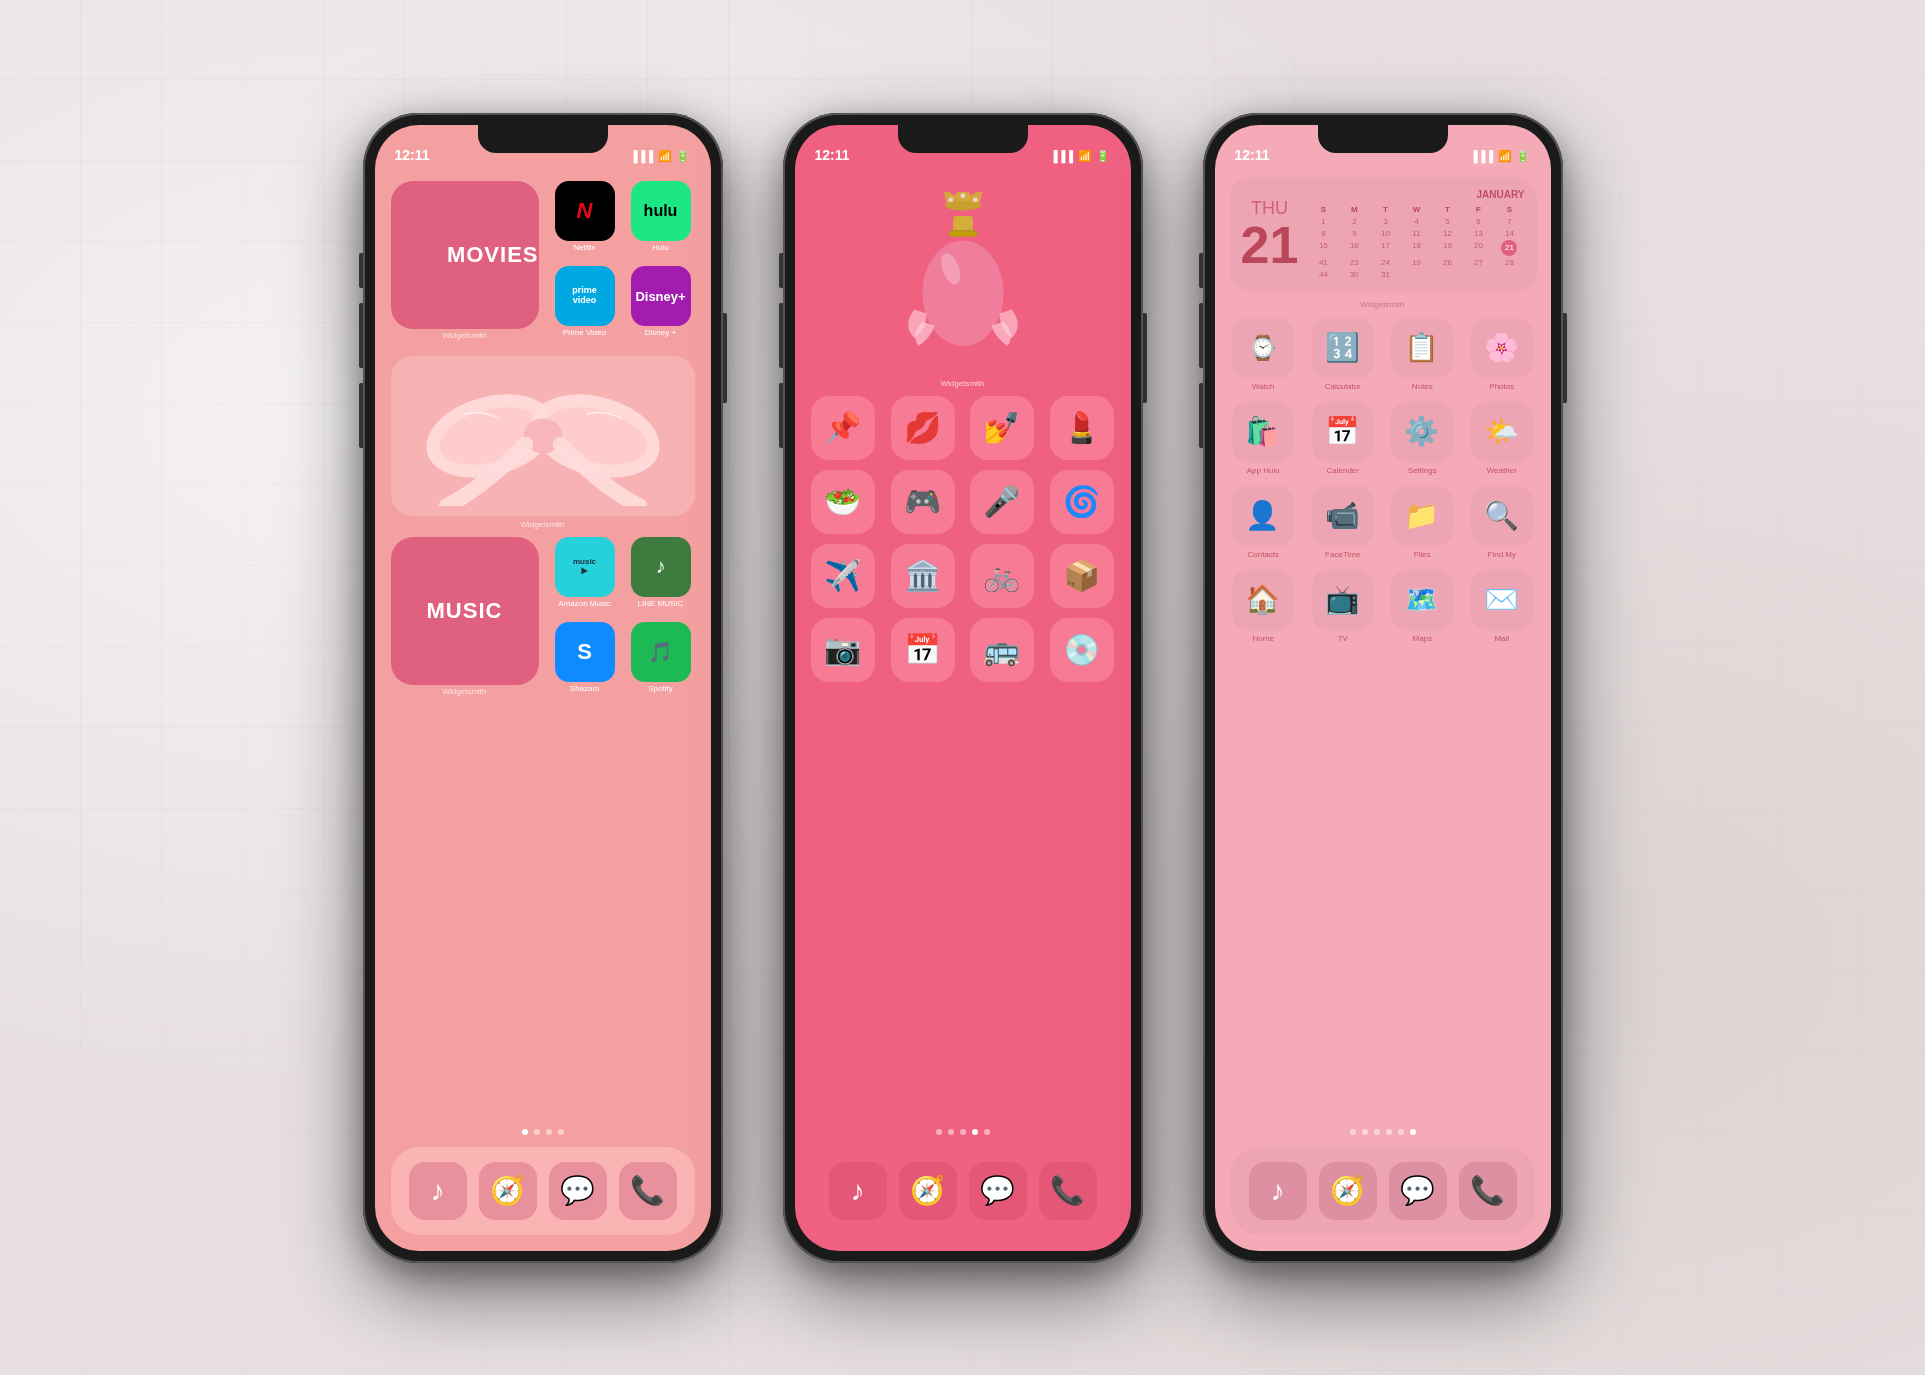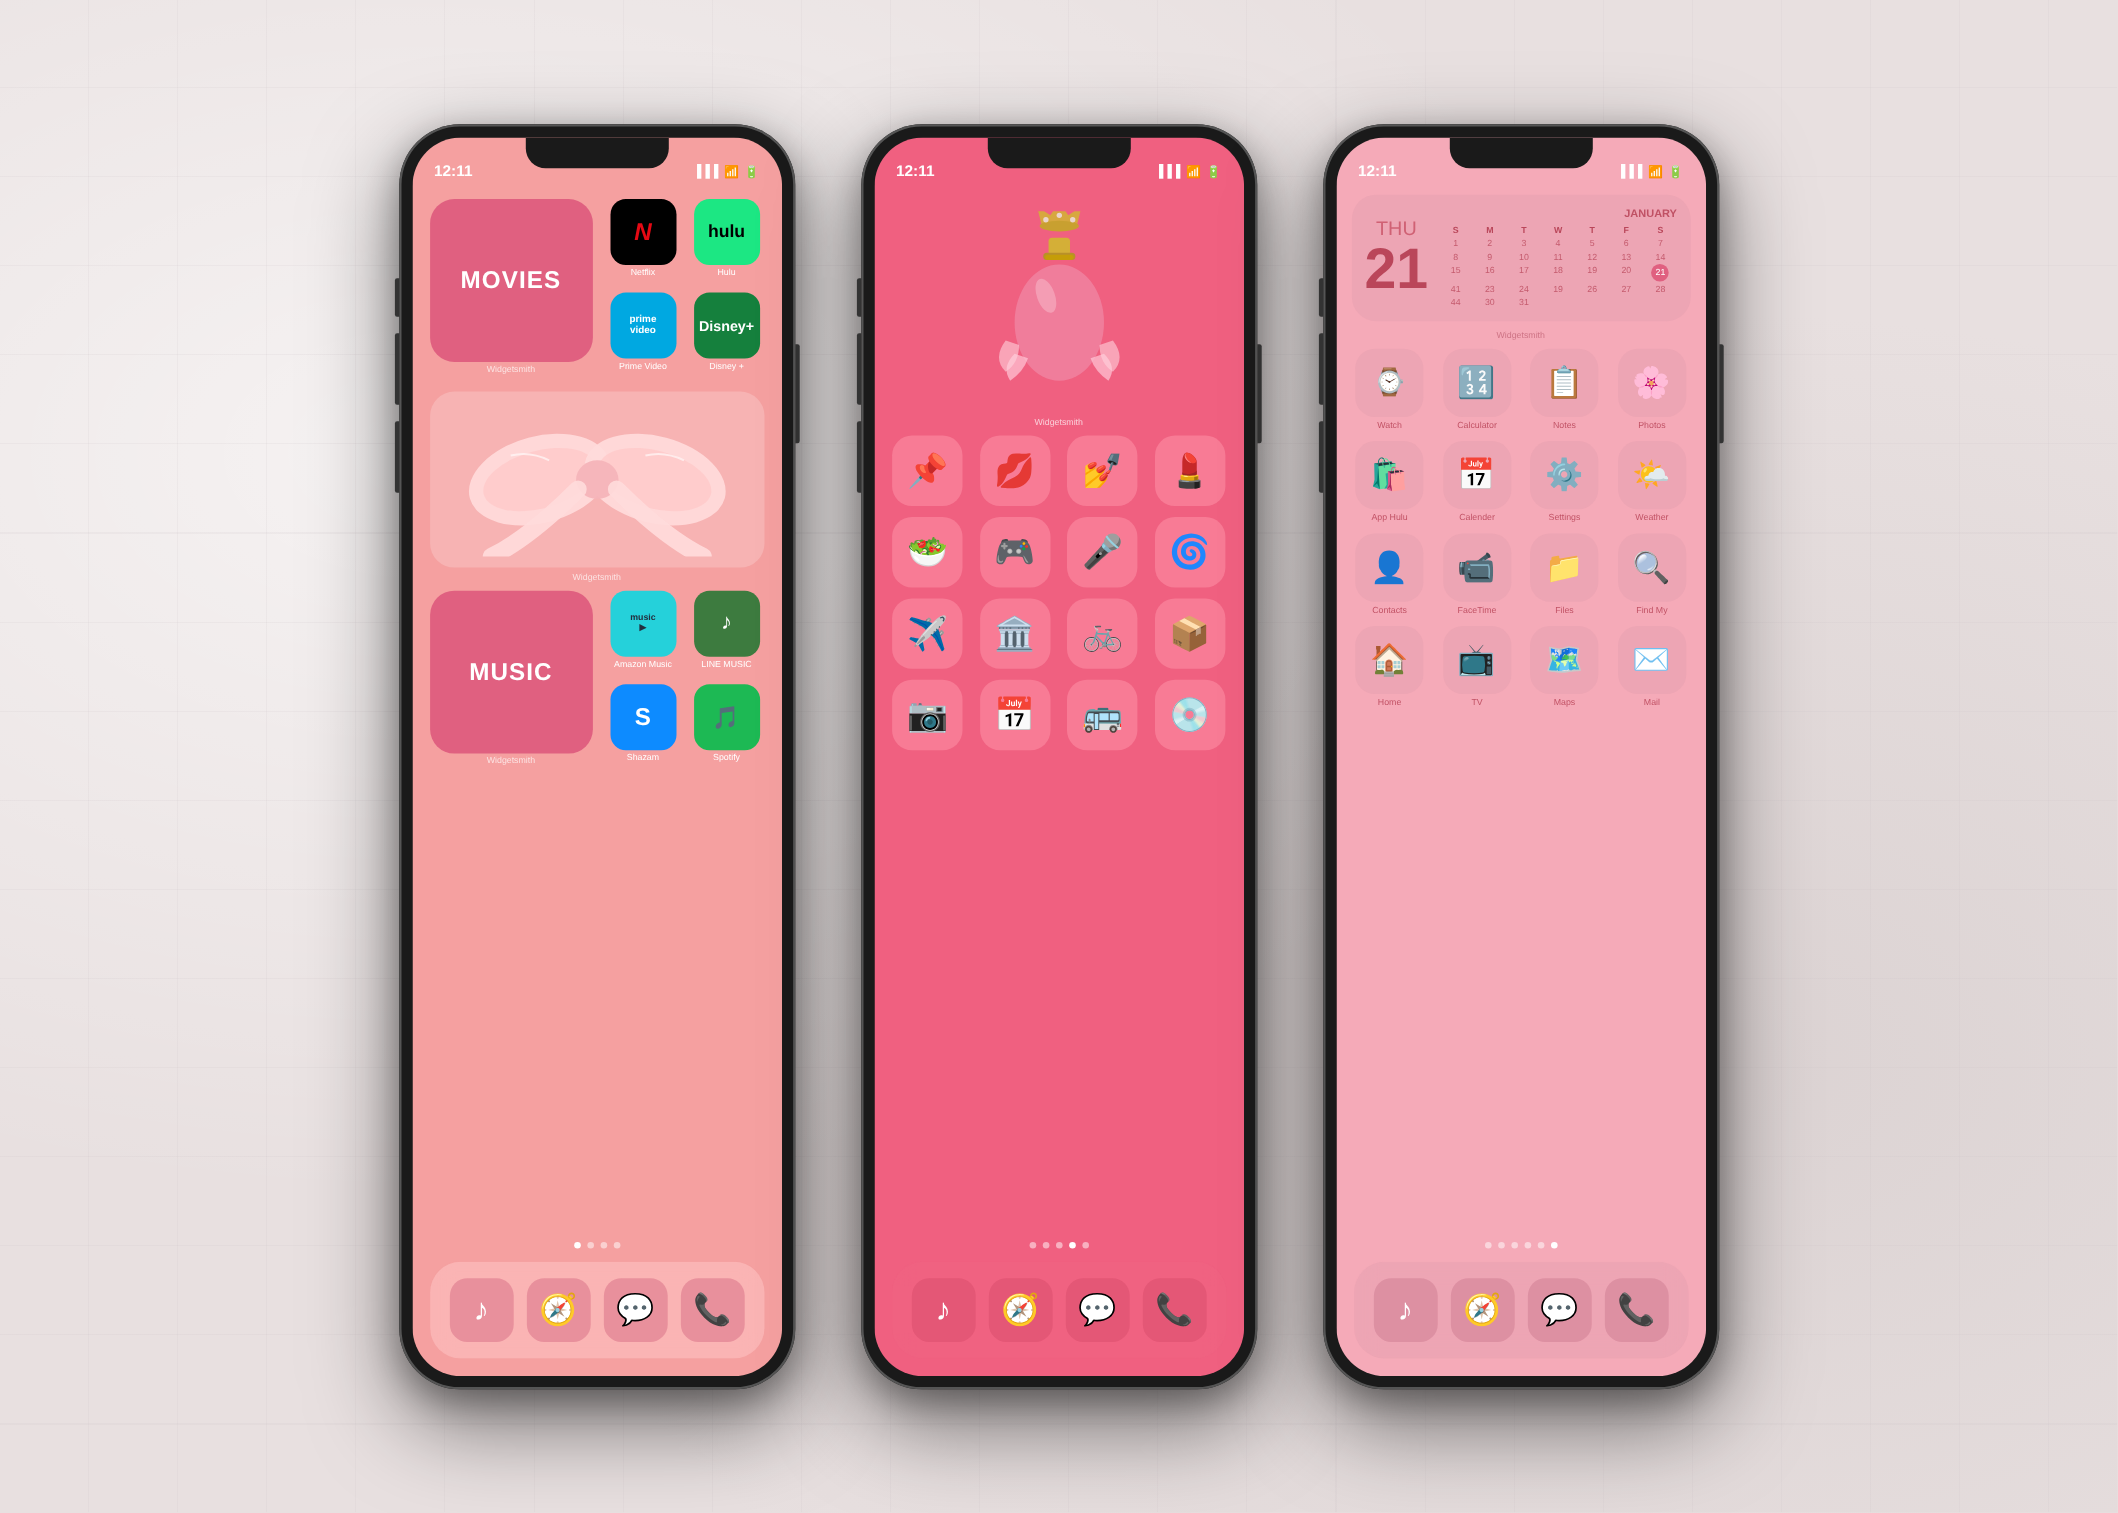--- a/index.html
+++ b/index.html
@@ -95,21 +95,21 @@
       gap: 12px;
       margin-bottom: 12px;
     }
     .p1-movies-widget {
       width: 148px;
       height: 148px;
       background: #e06080;
       border-radius: 22px;
       display: flex;
       align-items: center;
-      justify-content: center;
+      justify-content: flex-end;
       flex-shrink: 0;
     }
     .p1-movies-text {
       color: white;
       font-size: 22px;
       font-weight: 900;
       letter-spacing: 1px;
     }
     .p1-grid2x2 {
       display: grid;
@@ -397,21 +397,21 @@
       height: 60px;
       border-radius: 14px;
       display: flex;
       flex-direction: column;
       align-items: center;
       justify-content: center;
       text-align: center;
       line-height: 1.1;
     }
     .disney-icon {
-      background: #15803d;
+      background: #a21caf;
       color: white;
       font-size: 11px;
       font-weight: 700;
       width: 60px;
       height: 60px;
       border-radius: 14px;
       display: flex;
       align-items: center;
       justify-content: center;
     }

